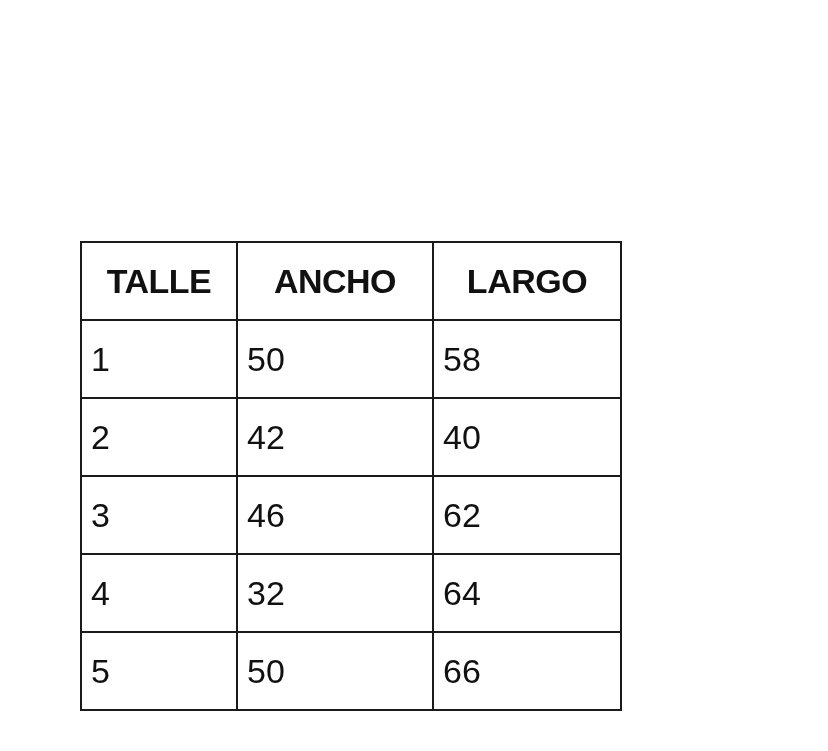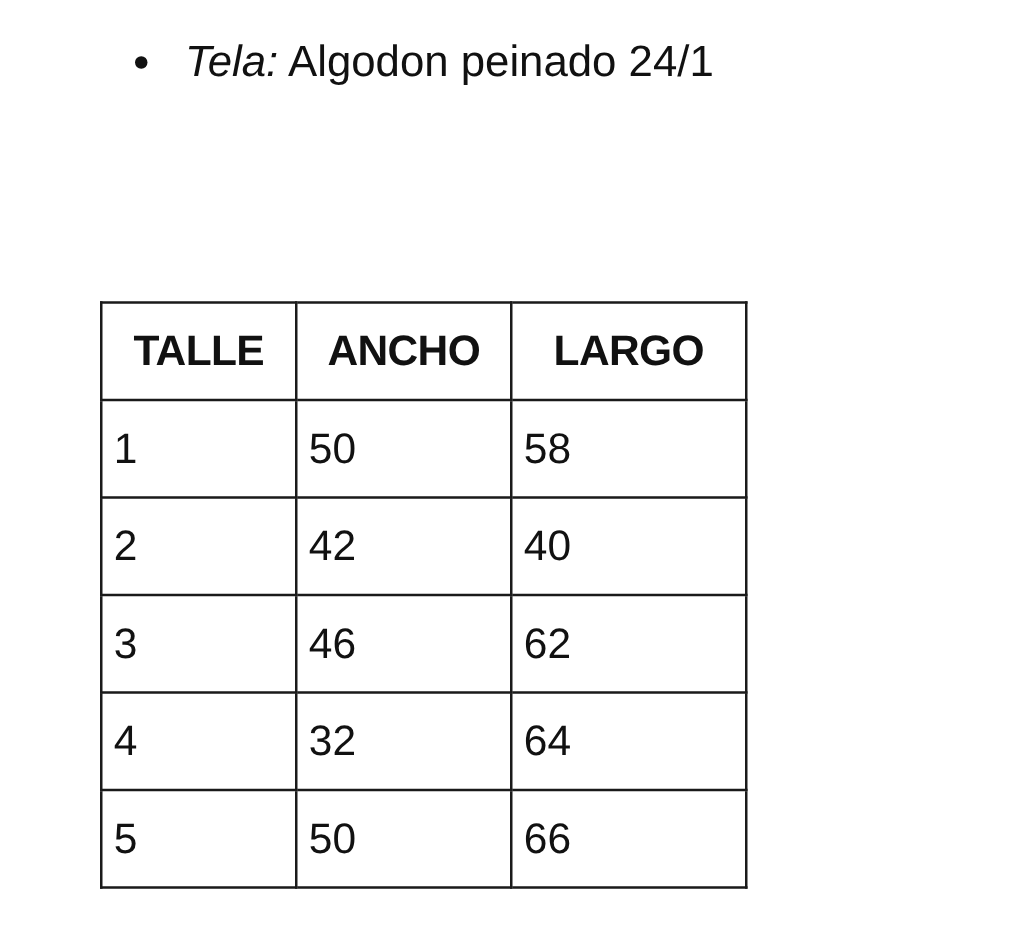--- a/index.html
+++ b/index.html
@@ -77,34 +77,30 @@
     text-align: center;
     letter-spacing: -0.5px;
     padding: 0 4px;
   }
   .size-table td {
     font-weight: normal;
     text-align: left;
     padding-left: 9px;
   }
   .col-talle { width: 156px; }
-  .col-ancho { width: 172px; }
+  .col-ancho { width: 196px; }
   .col-largo { width: 188px; }
   .size-table th.col-talle { padding: 0 2px; }
 </style>
 </head>
 <body>
 
 <div class="page">
 
   <ul class="spec-list">
-    <li class="spec-item">
-      <span class="bullet"></span>
-      <span class="label">Tela:</span><span class="value"> Algodon peinado 24/1</span>
-    </li>
   </ul>
 
   <table class="size-table">
     <thead>
       <tr>
         <th class="col-talle">TALLE</th>
         <th class="col-ancho">ANCHO</th>
         <th class="col-largo">LARGO</th>
       </tr>
     </thead>

